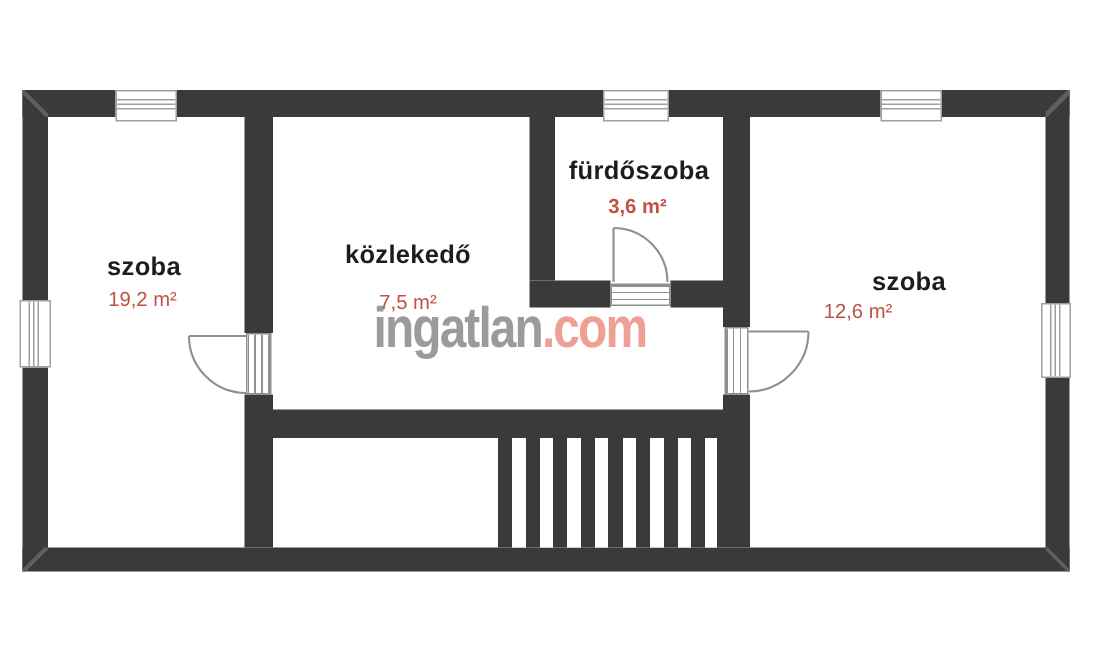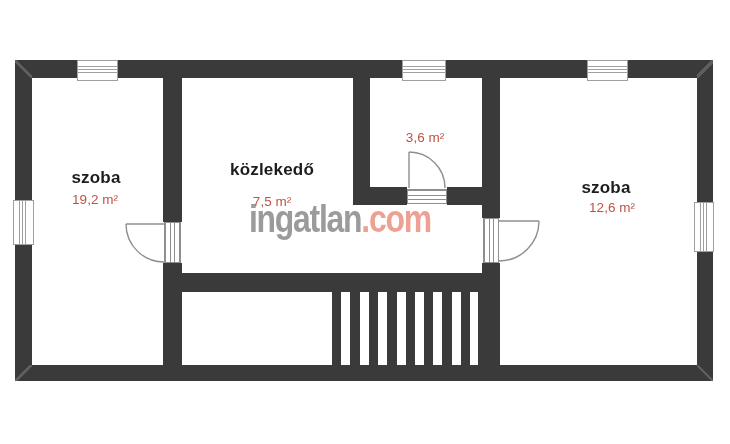--- a/index.html
+++ b/index.html
@@ -100,18 +100,19 @@
       <path d="M409,152 A36,36 0 0 1 445,188"></path>
     </g>
   </svg>
 
   <div class="room-label" style="left:96px;top:169px;">szoba</div>
   <div class="room-area" style="left:95px;top:193px;">19,2 m²</div>
 
   <div class="room-label" style="left:272px;top:161px;">közlekedő</div>
   <div class="room-area" style="left:272px;top:195px;">7,5 m²</div>
 
-  <div class="room-area" style="left:425px;top:131px;">3,6 m²</div>
+  <div class="room-label" style="left:426px;top:105px;">fürdőszoba</div>
+  <div class="room-area" style="left:425px;top:131px;font-weight:bold;">3,6 m²</div>
 
   <div class="room-label" style="left:606px;top:179px;">szoba</div>
-  <div class="room-area" style="left:612px;top:201px;">12,6 m²</div>
+  <div class="room-area" style="left:572px;top:201px;">12,6 m²</div>
 
 </div>
 
 </body></html>

